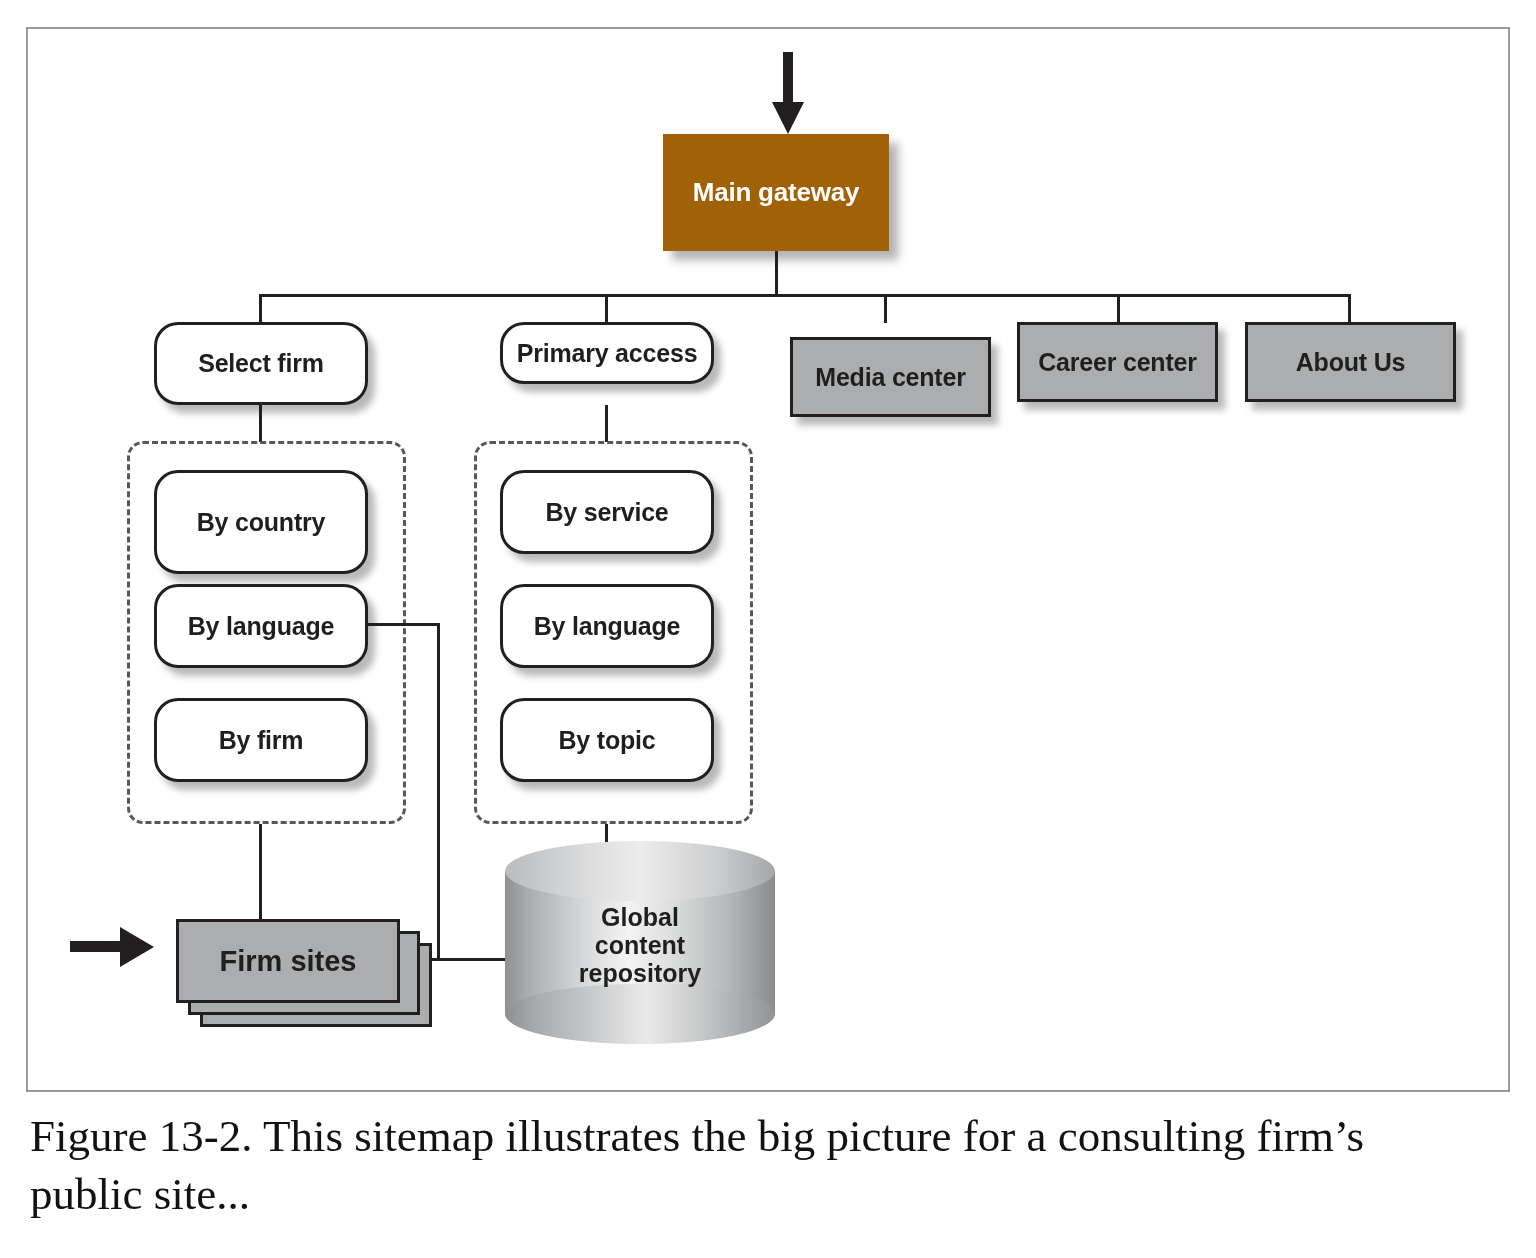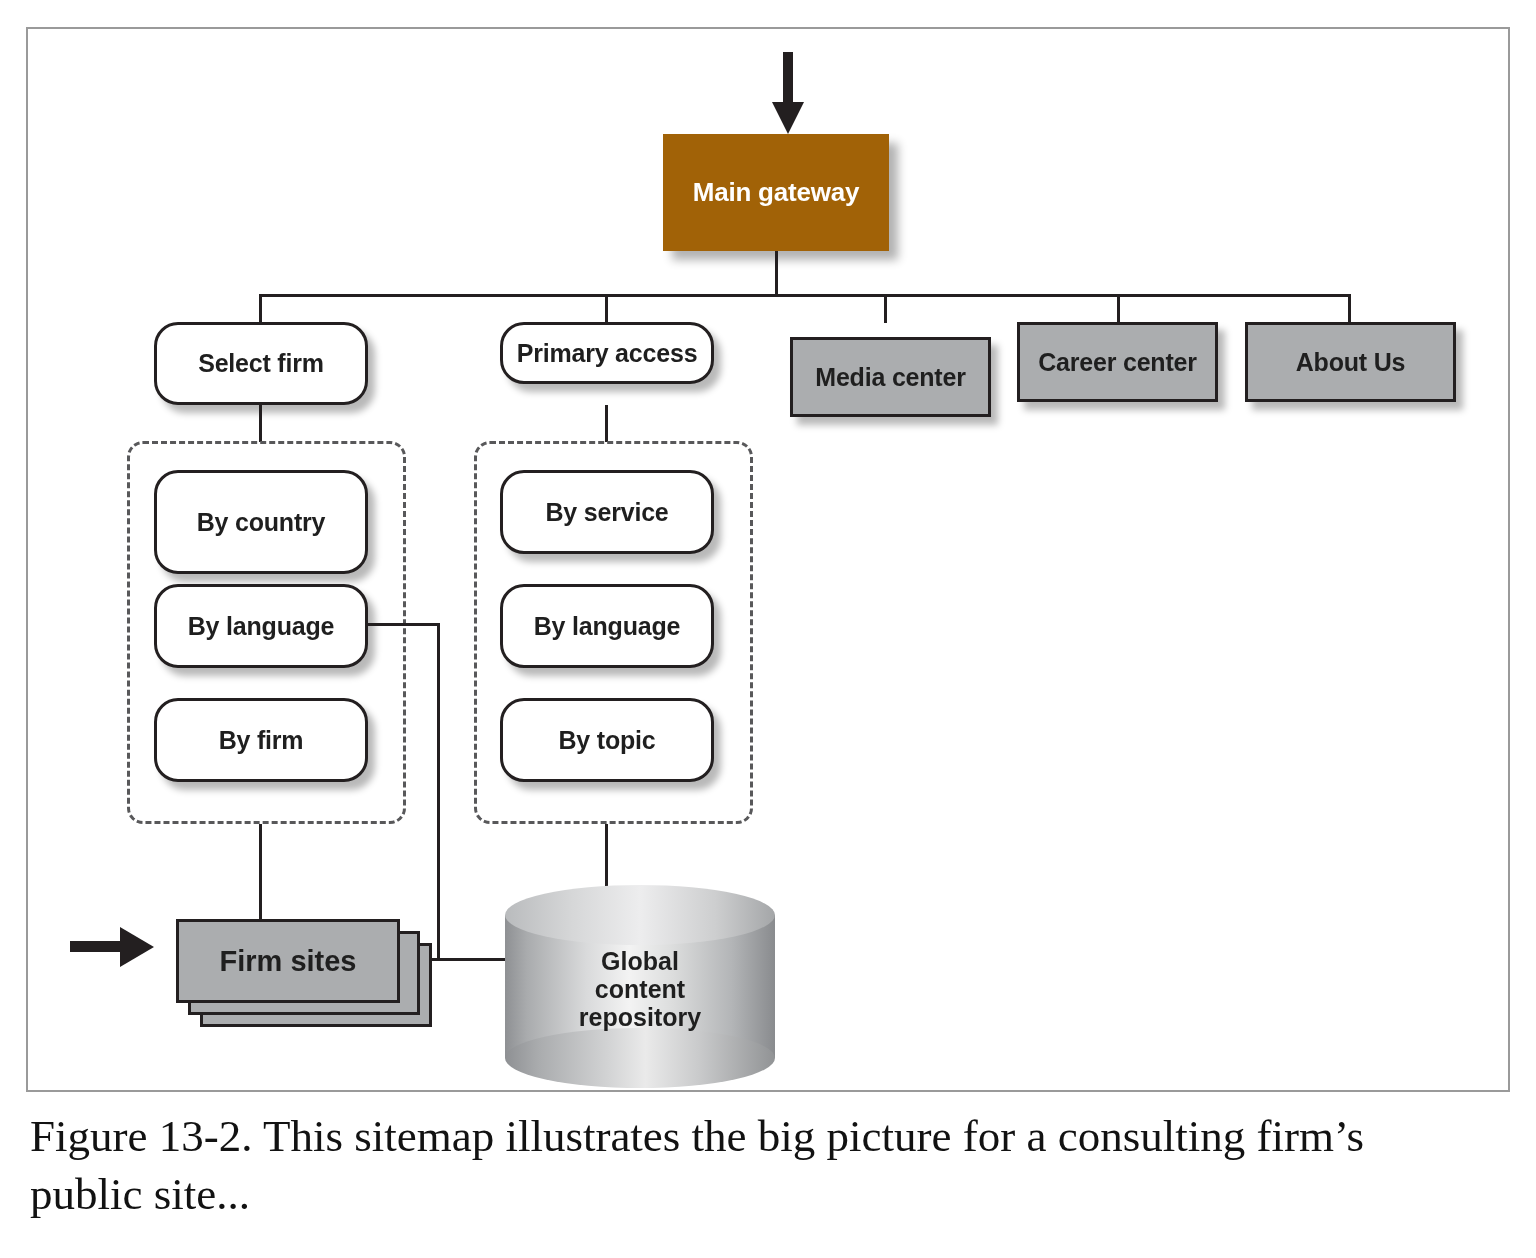--- a/index.html
+++ b/index.html
@@ -74,21 +74,21 @@
     background:#abadaf;
     border:3px solid #231f20;
     box-sizing:border-box;
   }
   .stack-layer.l3{left:24px;top:24px;width:232px;height:84px;}
   .stack-layer.l2{left:12px;top:12px;width:232px;height:84px;}
   .stack-layer.l1{left:0px;top:0px;width:224px;height:84px;
     display:flex;align-items:center;justify-content:center;
     font-weight:bold;font-size:29px;color:#1f1f1f;}
   
-  #cylinder{position:absolute;left:477px;top:856px;width:317px;height:203px;}
+  #cylinder{position:absolute;left:477px;top:812px;width:317px;height:203px;}
   #cylinder .cyl-body{
     position:absolute;left:0;top:30px;width:270px;height:143px;
     background:linear-gradient(to right,#8e9093 0%,#a9abad 8%,#d9dadb 30%,#f3f3f3 46%,#dcdddd 62%,#b3b5b7 84%,#898b8e 100%);
   }
   #cylinder .cyl-top{
     position:absolute;left:0;top:0;width:270px;height:60px;
     border-radius:50%;
     background:linear-gradient(to right,#b9bbbd 0%,#d6d7d8 25%,#ededee 50%,#cdcecf 78%,#a4a6a8 100%);
   }
   #cylinder .cyl-bottom{

